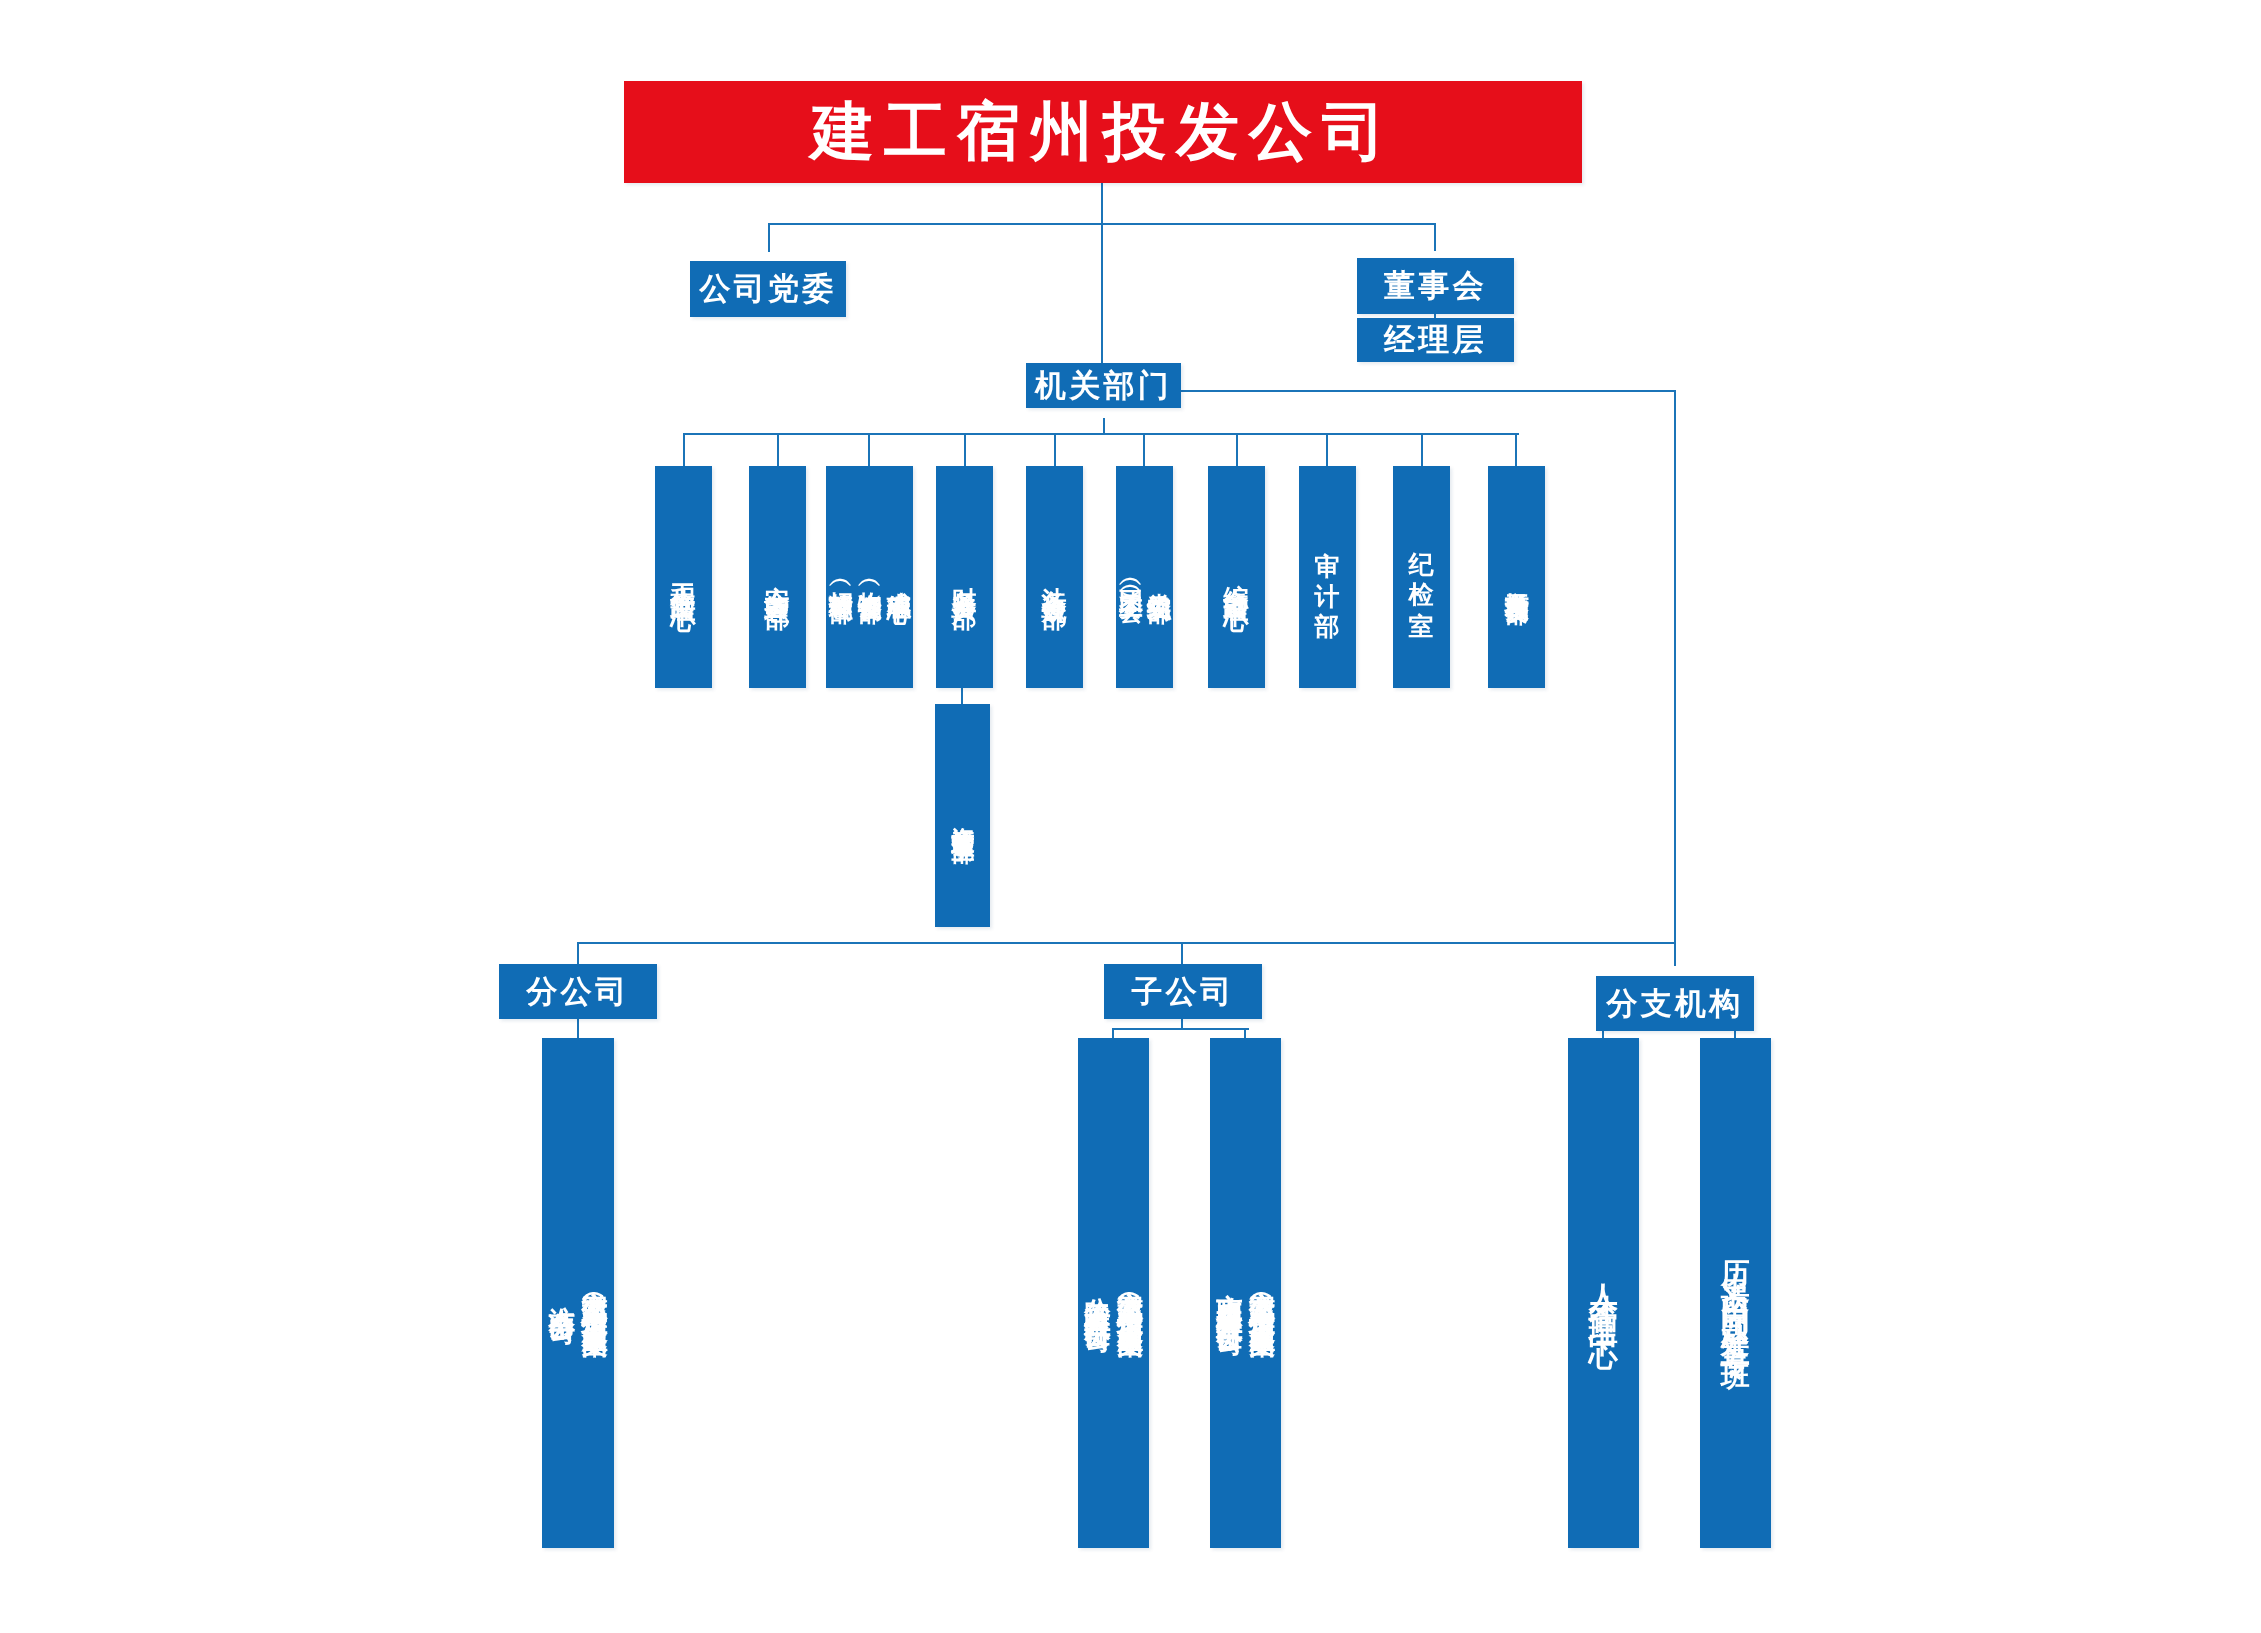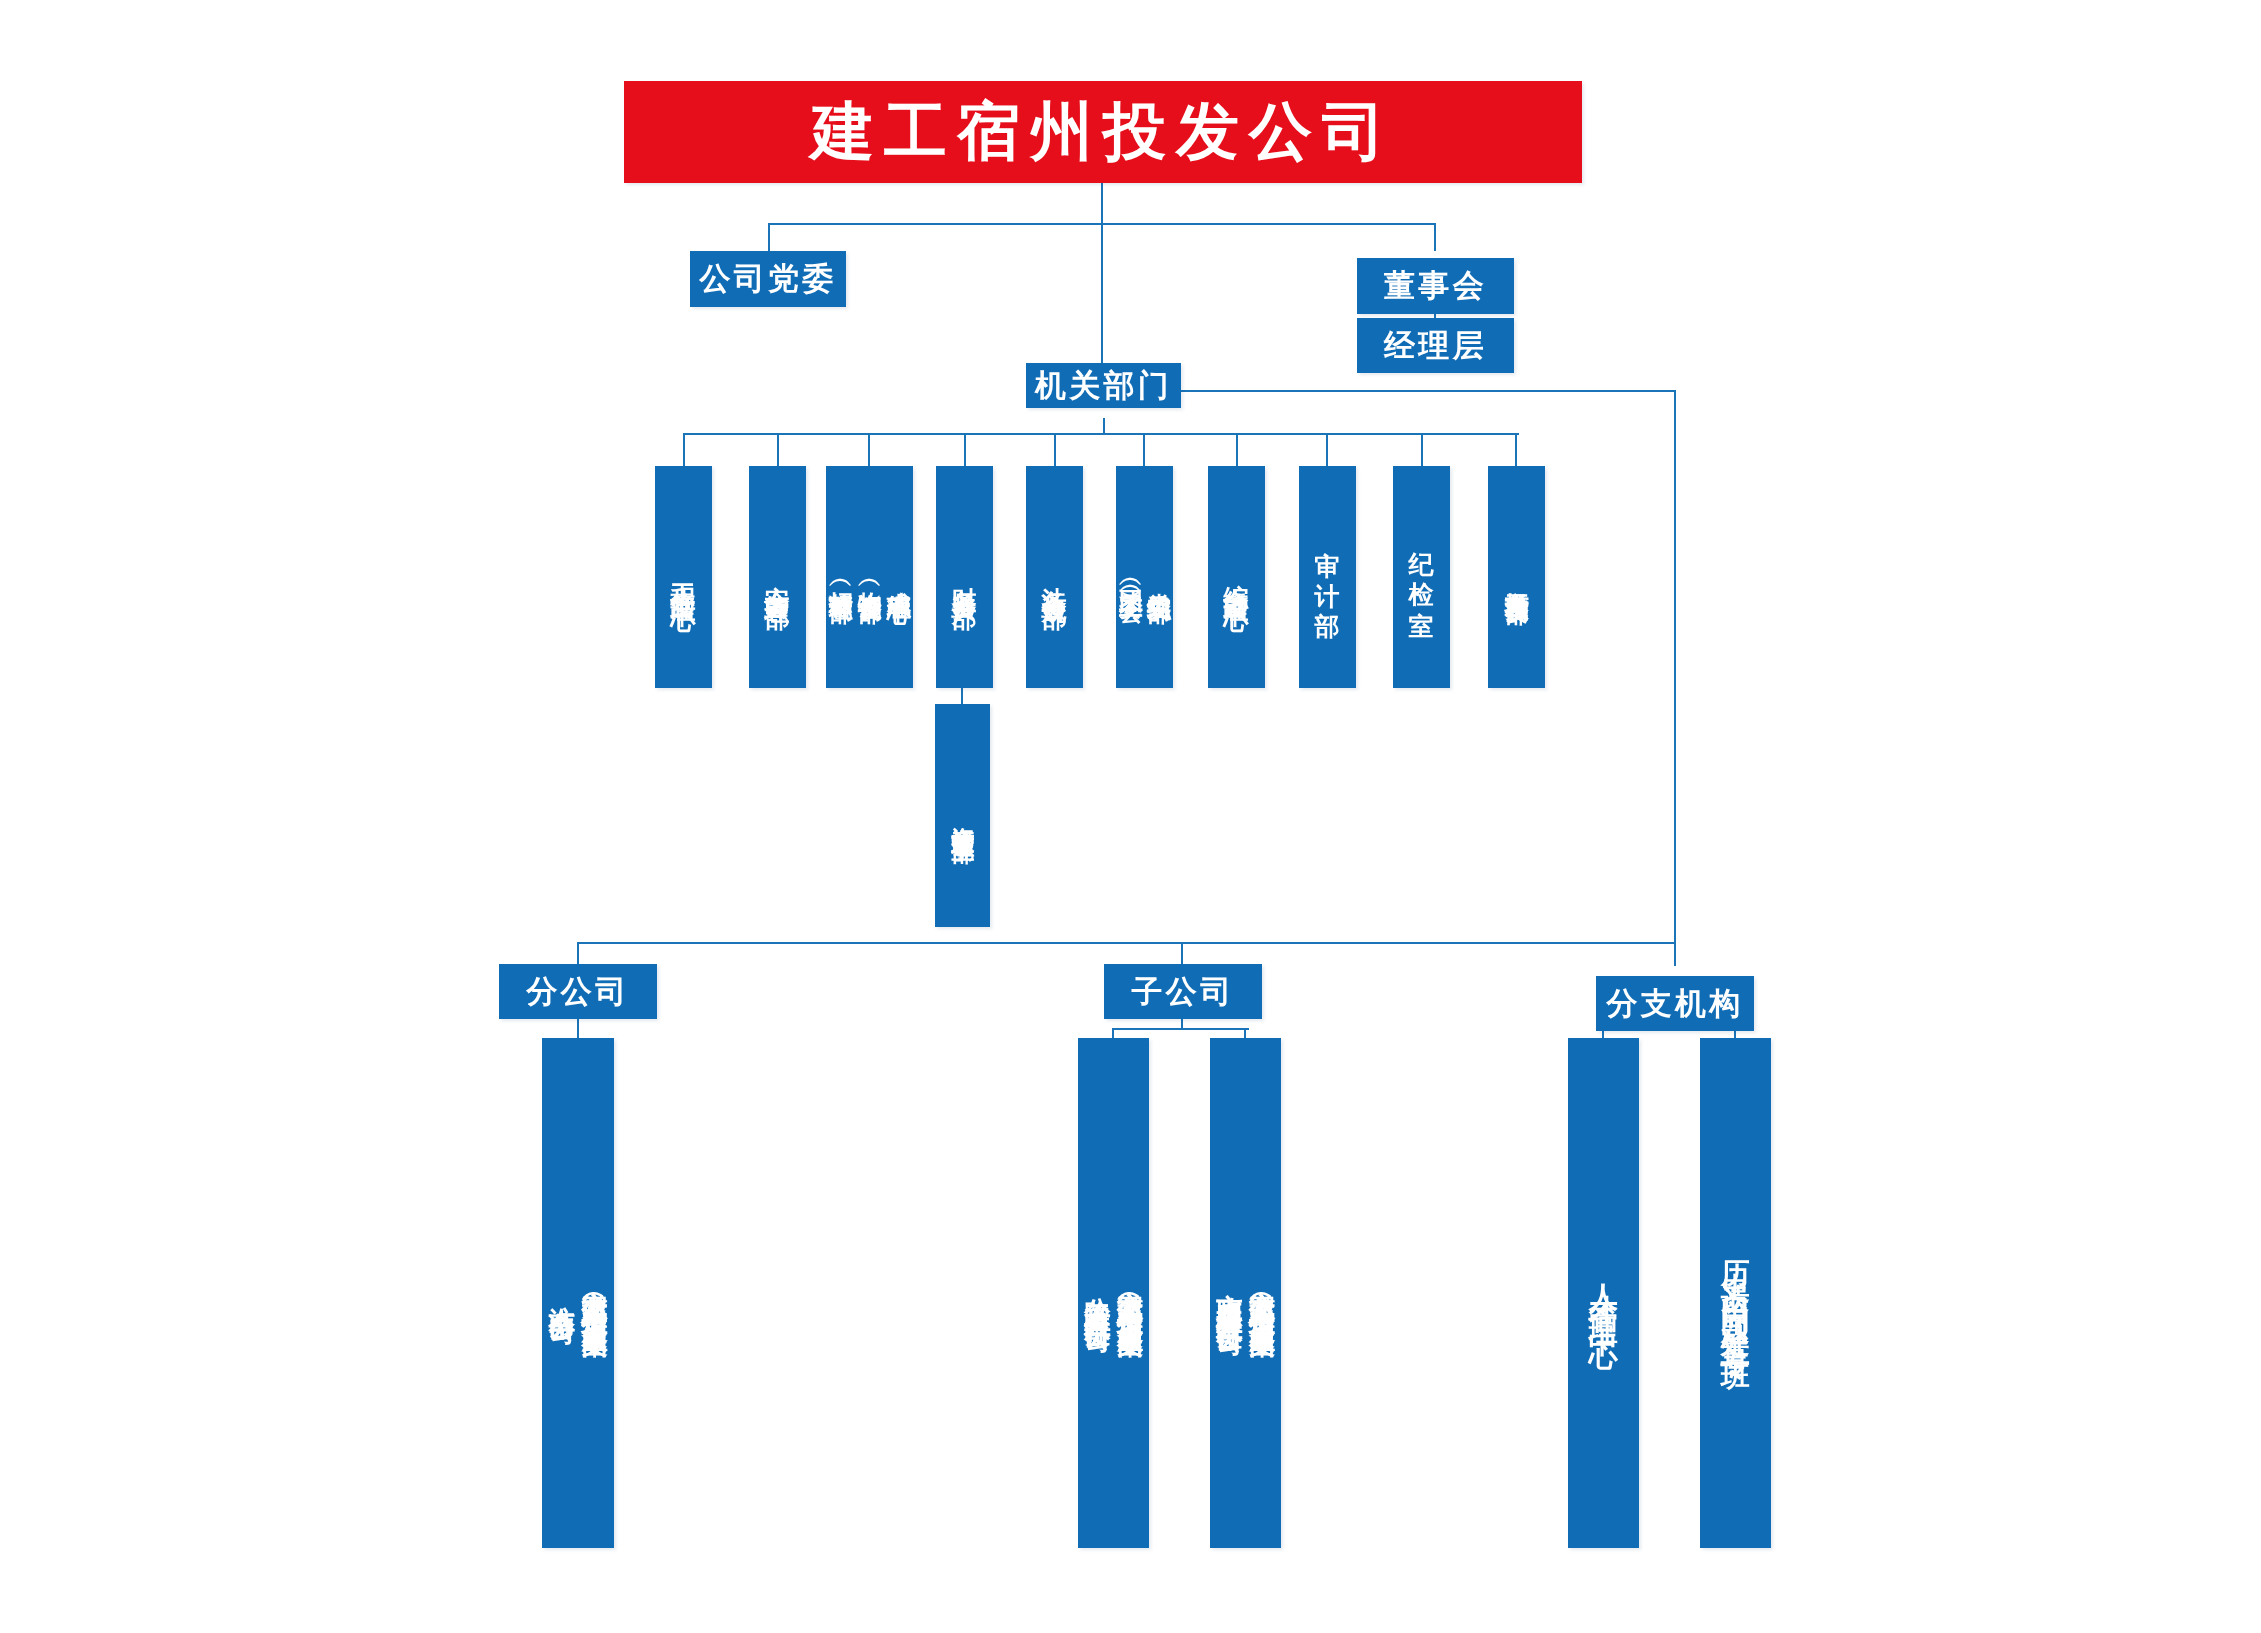--- a/index.html
+++ b/index.html
@@ -72,29 +72,29 @@
 
   <div class="line" style="left:1674px;top:1019px;width:2.2px;height:11px;"></div>
   <div class="line" style="left:1602px;top:1028px;width:136px;height:2.2px;"></div>
   <div class="line" style="left:1602px;top:1029px;width:2.2px;height:8.8px;"></div>
   <div class="line" style="left:1734px;top:1029px;width:2.2px;height:8.8px;"></div>
 
   <div class="box red" style="left:624px;top:81px;width:958px;height:102px;">
     <span class="title-label">建工宿州投发公司</span>
   </div>
 
-  <div class="box" style="left:690px;top:251px;width:156px;height:56px;">
+  <div class="box" style="left:690px;top:261px;width:156px;height:56px;">
     <span class="hlabel">公司党委</span>
   </div>
 
   <div class="box" style="left:1357px;top:258px;width:157px;height:56px;">
     <span class="hlabel">董事会</span>
   </div>
 
-  <div class="box" style="left:1357px;top:318px;width:157px;height:55px;">
+  <div class="box" style="left:1357px;top:318px;width:157px;height:44px;">
     <span class="hlabel">经理层</span>
   </div>
 
   <div class="box" style="left:1026px;top:363px;width:155px;height:45px;">
     <span class="hlabel">机关部门</span>
   </div>
 
   <div class="box vbox" style="left:655px;top:466px;width:57px;height:222px;">
     <div class="vcol">工程管理中心</div>
   </div>

